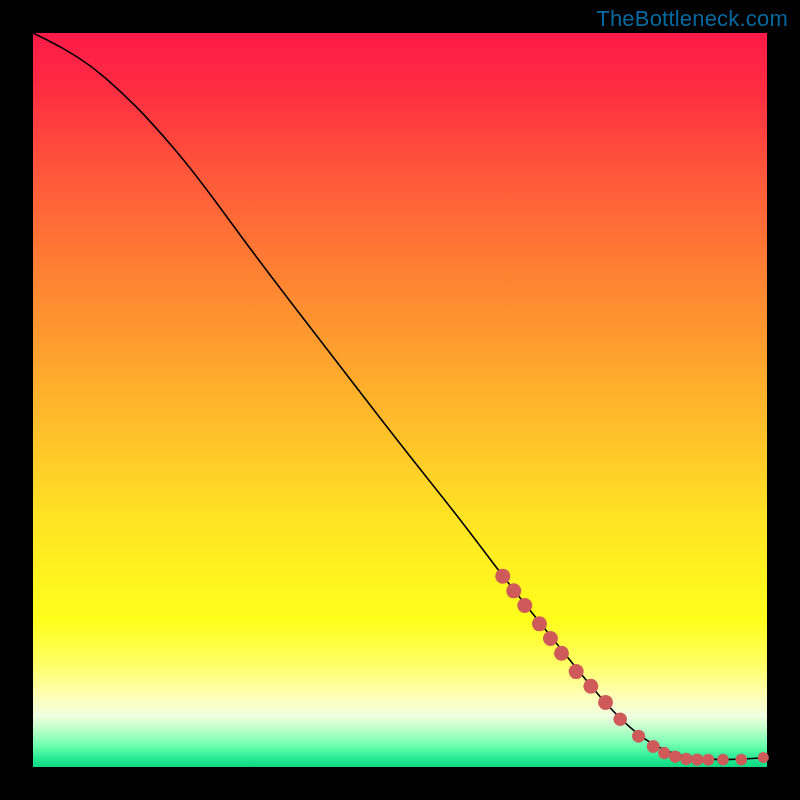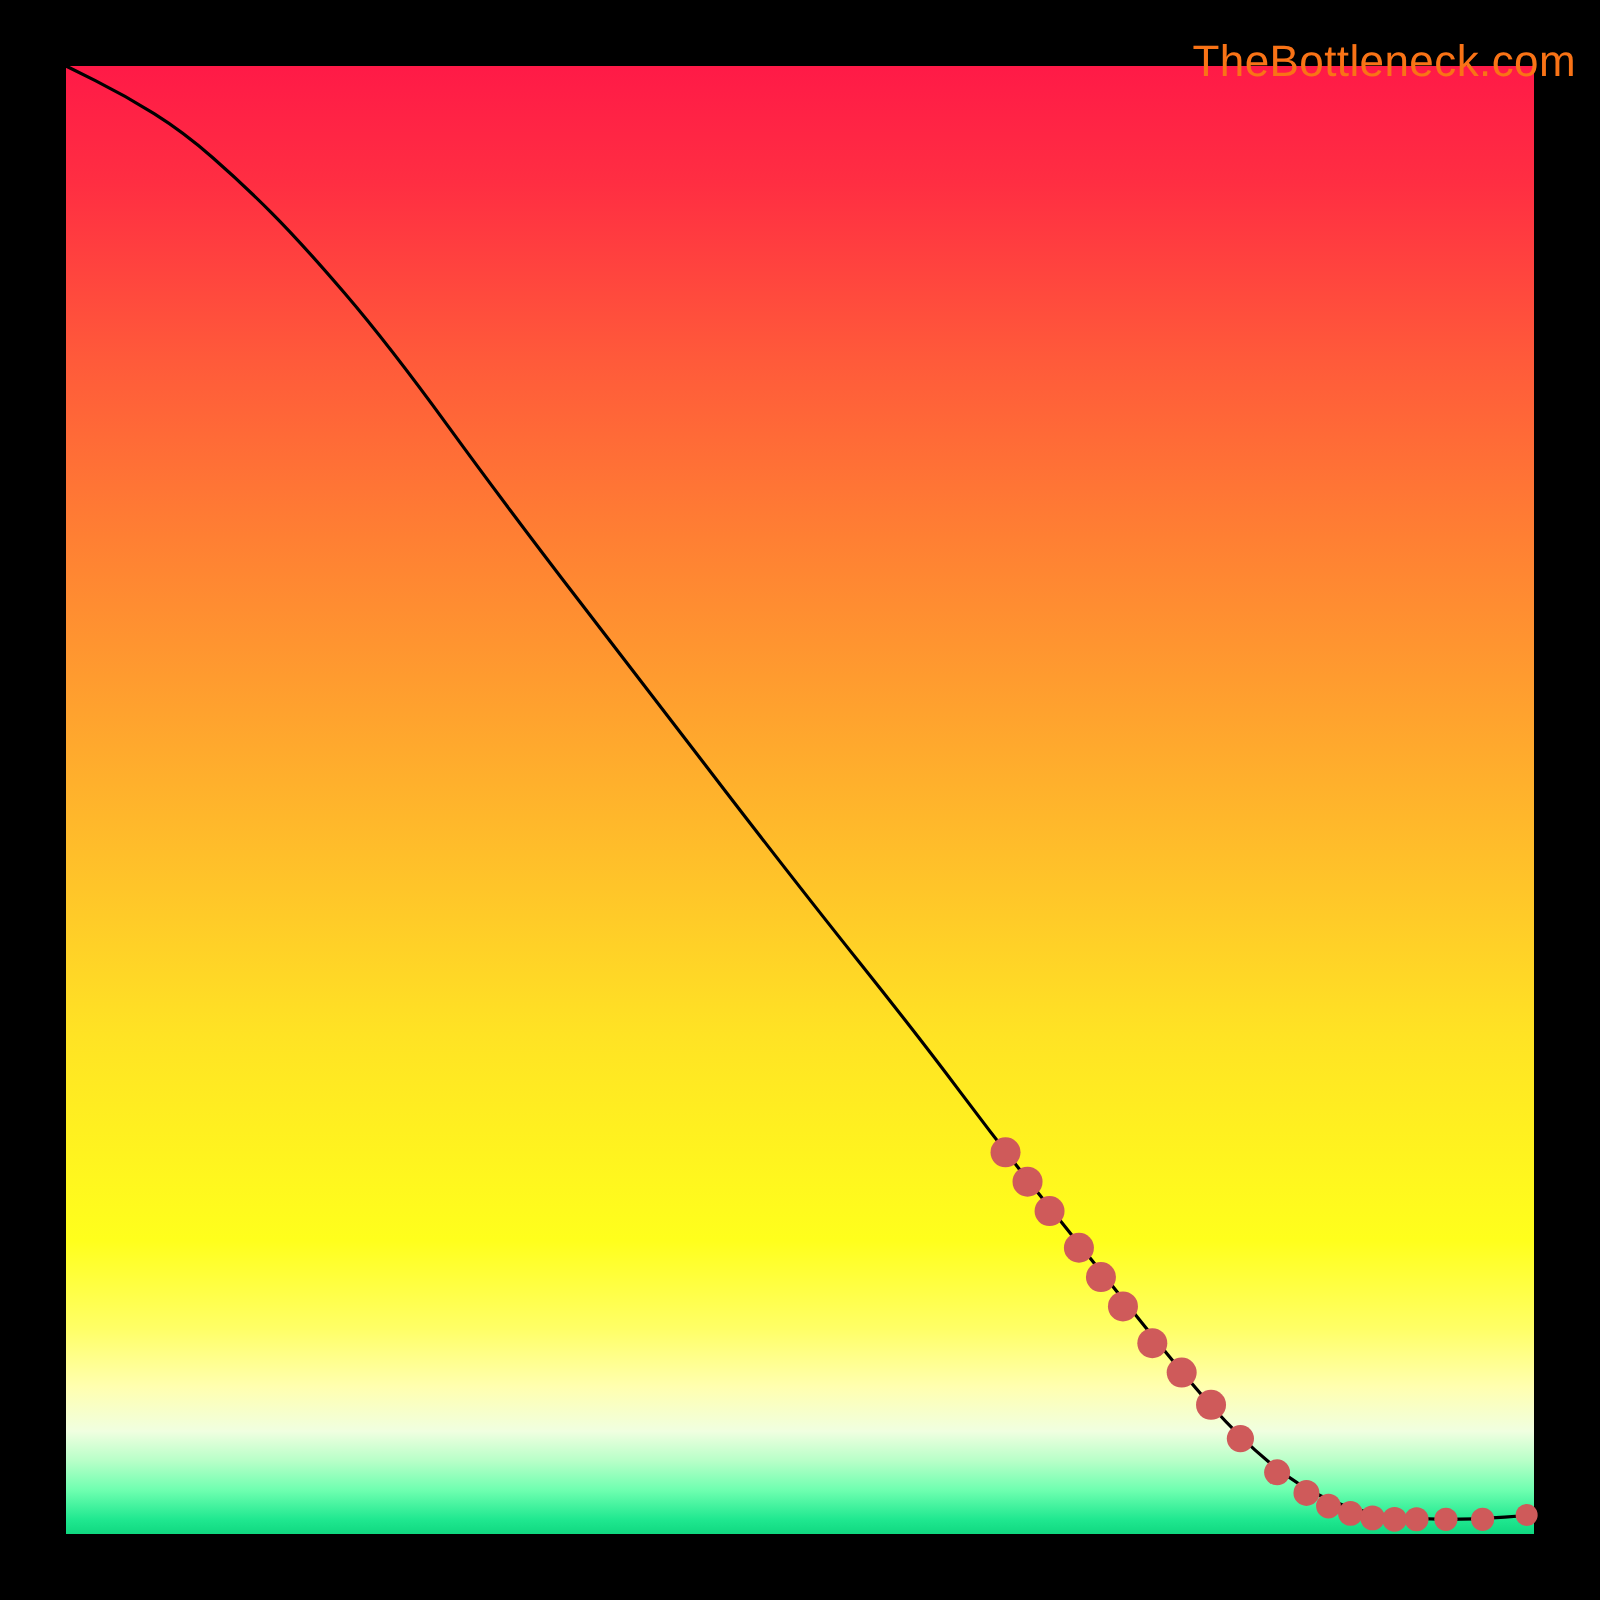--- a/index.html
+++ b/index.html
@@ -58,26 +58,25 @@
     stroke-width: 1.6;
   }
   .marker {
     fill: #cf5a5a;
     stroke: none;
   }
   .watermark {
     position: absolute;
     top: 6px;
     right: 12px;
-    color: #f97316;
+    color: #0369a1;
     font-size: 22px;
     font-weight: 500;
     letter-spacing: 0.2px;
     user-select: none;
-    margin-top: 12px;
   }
 </style>
 </head>
 <body>
 
 <div class="frame">
   <div class="plot-area">
     <svg viewBox="0 0 734 734">
       <path id="curve-path" class="curve" d="M 0.00 0.00 Q 0.00 0.00 14.68 7.34 Q 29.36 14.68 44.04 23.86 Q 58.72 33.03 73.40 45.87 Q 88.08 58.72 102.76 73.40 Q 117.44 88.08 139.46 113.77 Q 161.48 139.46 190.84 179.83 Q 220.20 220.20 256.90 267.91 Q 293.60 315.62 330.30 363.33 Q 367.00 411.04 396.36 447.74 Q 425.72 484.44 447.74 513.80 Q 469.76 543.16 491.78 570.68 Q 513.80 598.21 535.82 625.74 Q 557.84 653.26 572.52 669.77 Q 587.20 686.29 601.88 698.40 Q 616.56 710.51 631.24 716.75 Q 645.92 722.99 660.60 724.83 Q 675.28 726.66 689.96 726.66 Q 704.64 726.66 719.32 725.56 T 734.00 724.46"></path>
       <g id="markers-group">

